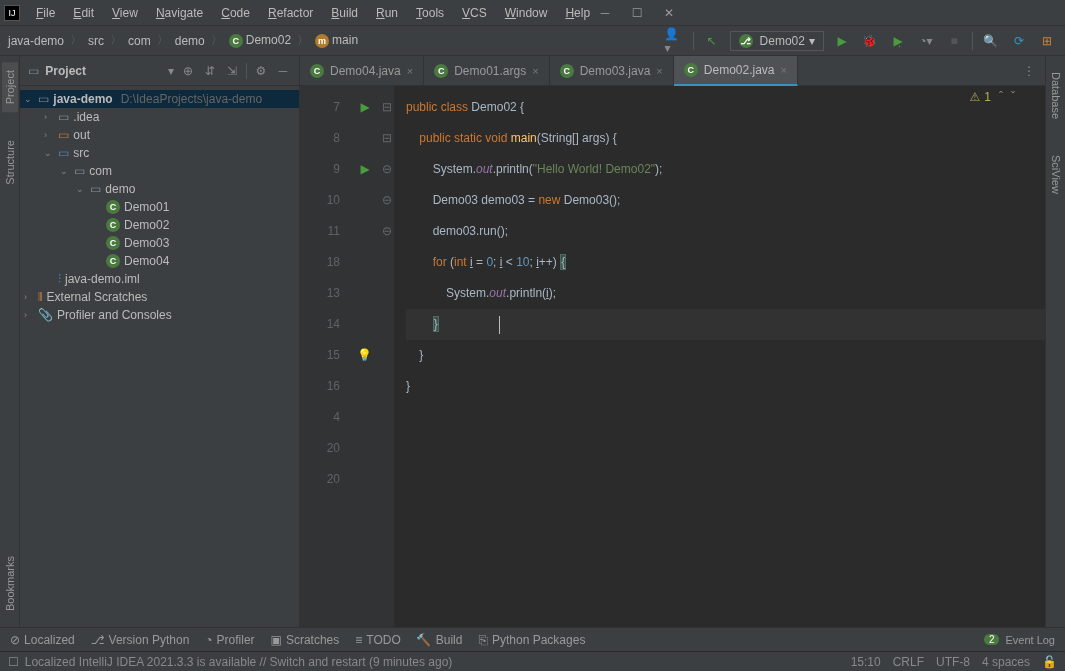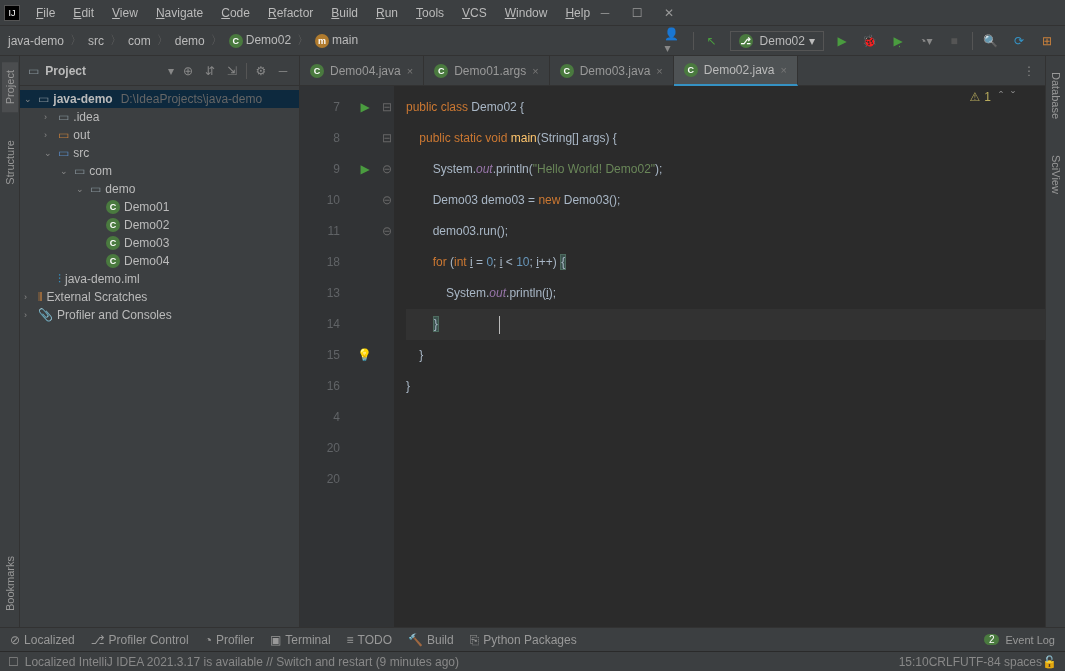--- a/index.html
+++ b/index.html
@@ -69,21 +69,21 @@
 .hl-brace{background:#3b514d;border:1px solid #4d6b5f}
 .cur-line{background:#323232}
 .warn-badge{position:absolute;top:4px;right:30px;display:flex;align-items:center;gap:4px;color:#b8ab5c;font-size:12px}
 .nav-chev{color:#888;cursor:pointer;margin-left:4px}
 .caret{display:inline-block;width:1px;height:18px;background:#bbb;vertical-align:middle;margin-left:60px}
 .bottombar{height:24px;background:#3c3f41;border-top:1px solid #323232;display:flex;align-items:center;padding:0 10px;gap:16px}
 .bb-item{display:flex;align-items:center;gap:4px;cursor:pointer;color:#999;font-size:11px}
 .bb-right{margin-left:auto;display:flex;align-items:center;gap:6px}
 .bb-badge{background:#4a7a3f;color:#fff;border-radius:8px;padding:0 5px;font-size:10px}
 .statusbar{height:20px;background:#3c3f41;border-top:1px solid #2a2a2a;display:flex;align-items:center;padding:0 8px;color:#888;font-size:11px}
-.sb-right{margin-left:auto;display:flex;}
+.sb-right{margin-left:auto;display:flex;gap:12px}
 </style>
 </head>
 <body>
 
 <div class="titlebar">
   <div class="logo">IJ</div>
   <div class="menu" id="main-menu">
       <div class="menu-item"><u>F</u>ile</div>
       <div class="menu-item"><u>E</u>dit</div>
       <div class="menu-item"><u>V</u>iew</div>
@@ -333,29 +333,29 @@
   </div>
 </div>
 
 <div class="bottombar" id="bottombar">
 <div class="bb-item">
       <span>⊘</span>
       <span>Localized</span>
     </div>
     <div class="bb-item">
       <span>⎇</span>
-      <span>Profiler Control</span>
+      <span>Version Python</span>
     </div>
     <div class="bb-item">
       <span>◔</span>
       <span>Profiler</span>
     </div>
     <div class="bb-item">
       <span>▣</span>
-      <span>Terminal</span>
+      <span>Scratches</span>
     </div>
     <div class="bb-item">
       <span>≡</span>
       <span>TODO</span>
     </div>
     <div class="bb-item">
       <span>🔨</span>
       <span>Build</span>
     </div>
     <div class="bb-item">
@@ -363,21 +363,21 @@
       <span>Python Packages</span>
     </div>
     <div class="bb-right">
       <span class="bb-badge">2</span>
       <span class="bb-item">Event Log</span>
     </div>
   </div>
 
 <div class="statusbar">
   <span>☐</span>
-  <span style="margin-left:6px">Localized IntelliJ IDEA 2021.3.17 is available // Switch and restart (9 minutes ago)</span>
+  <span style="margin-left:6px">Localized IntelliJ IDEA 2021.3.3 is available // Switch and restart (9 minutes ago)</span>
   <div class="sb-right">
     <span>15:10</span>
     <span>CRLF</span>
     <span>UTF-8</span>
     <span>4 spaces</span>
     <span>🔓</span>
   </div>
 </div>
 
 </body></html>

